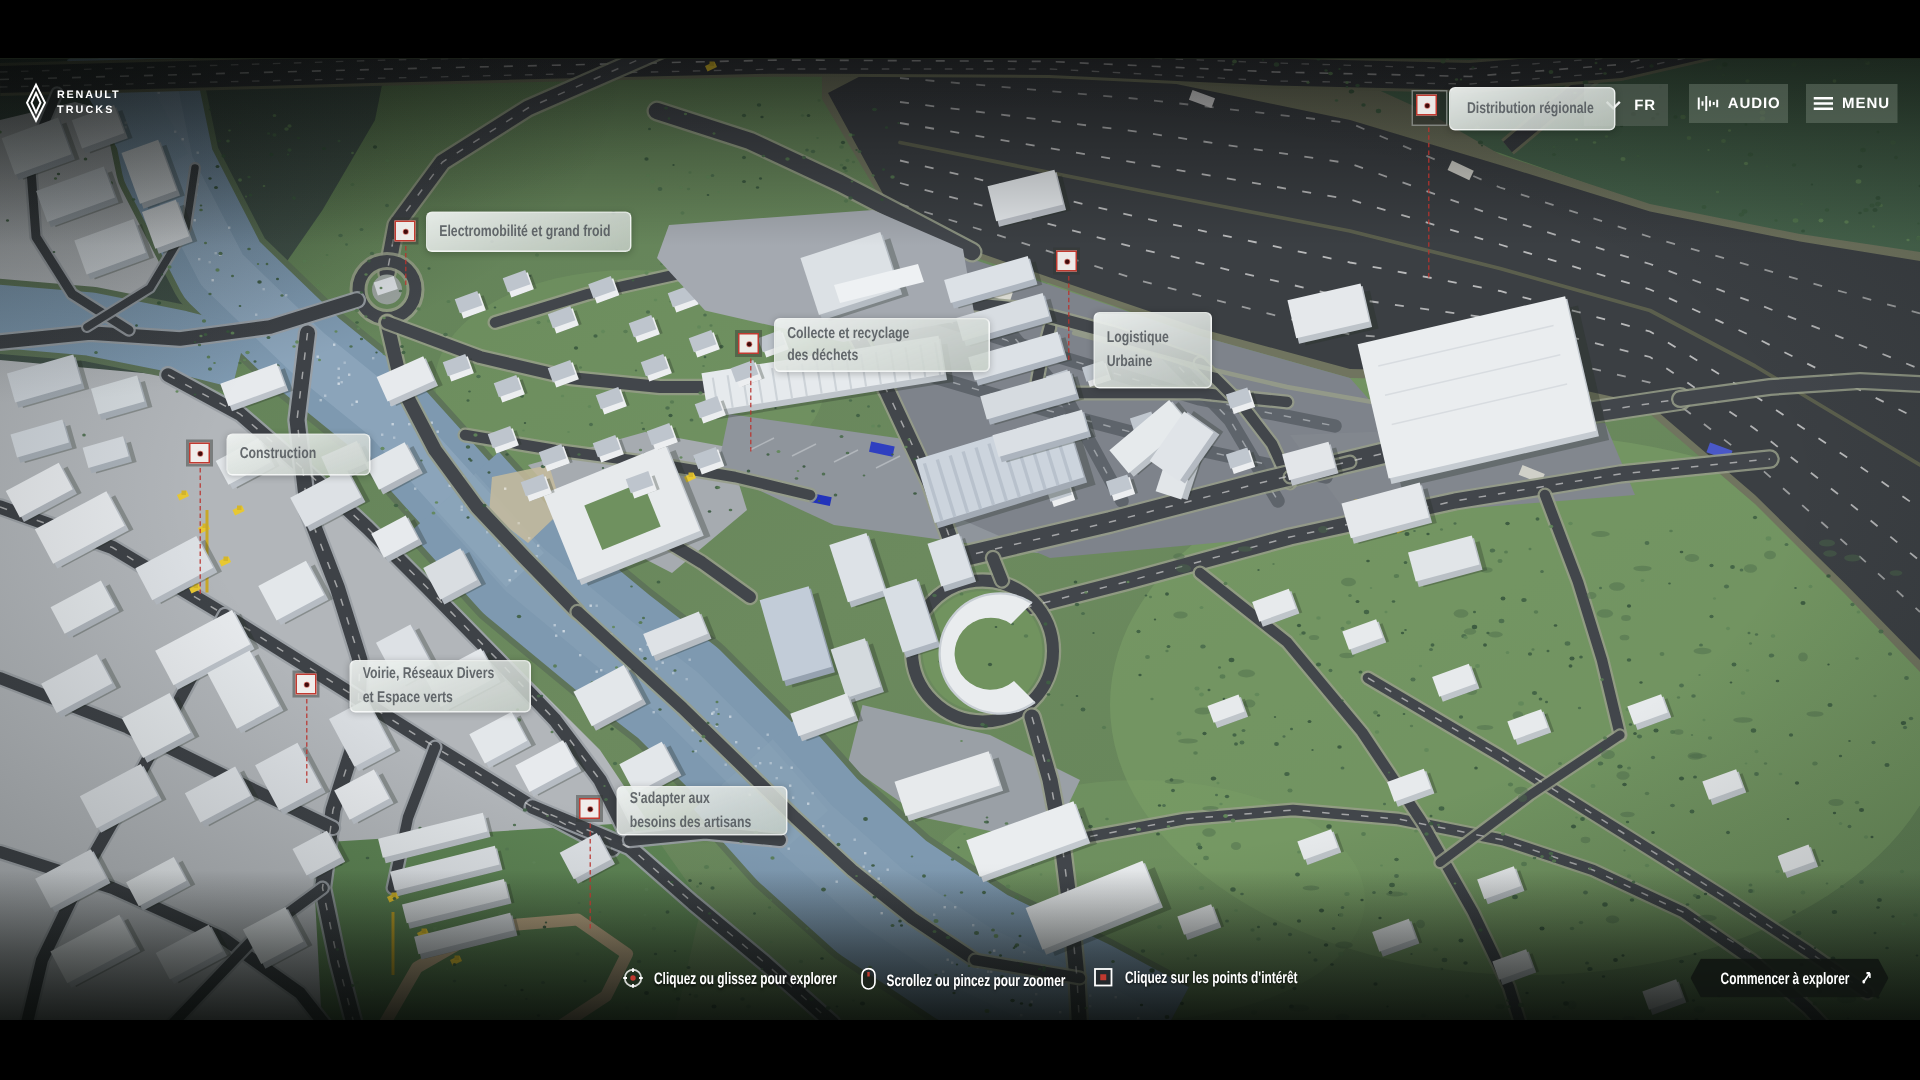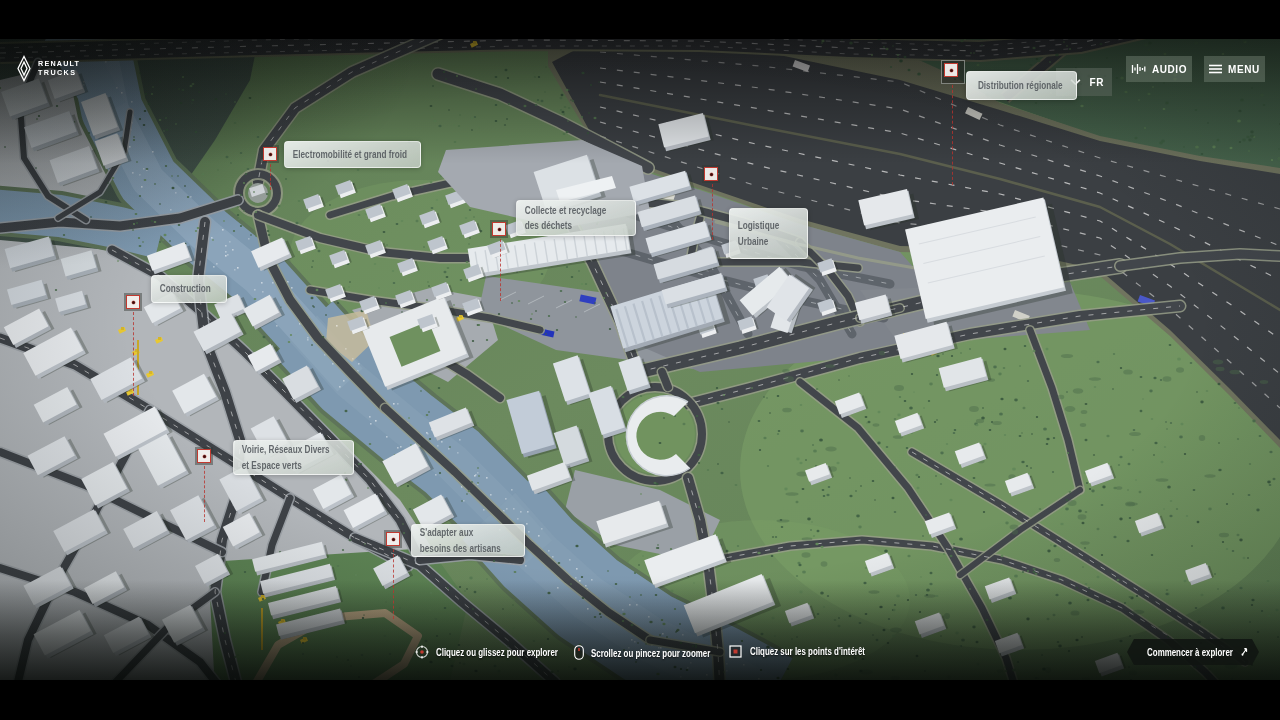--- a/index.html
+++ b/index.html
@@ -2272,26 +2272,26 @@
   <svg width="85" height="34" viewBox="0 0 85 34">
     <g stroke="#fff" stroke-width="1.3" fill="none">
       <polygon points="10,4.5 16,16.5 10,28.5 4,16.5"></polygon>
       <polygon points="10,10 13,16.5 10,23 7,16.5"></polygon>
     </g>
     <text x="24" y="13.5" fill="#fff" font-size="7.2" font-weight="bold" letter-spacing="1.2" font-family="Liberation Sans, sans-serif">RENAULT</text>
     <text x="24" y="23" fill="#fff" font-size="7.2" font-weight="bold" letter-spacing="1.4" font-family="Liberation Sans, sans-serif">TRUCKS</text>
   </svg>
 </div>
 
-<div class="btn" style="left:1056px;top:68px;width:56px;height:28px;background:rgba(88,100,90,0.6);justify-content:flex-end;padding-right:8px;">
+<div class="btn" style="left:1056px;top:56px;width:56px;height:28px;background:rgba(88,100,90,0.6);justify-content:flex-end;padding-right:8px;">
   <svg width="11" height="7" viewBox="0 0 12 8" style="margin-right:8px;">
       <path d="M1 1 L6 6 L11 1" stroke="#fff" stroke-width="1.8" fill="none"></path>
     </svg>FR
 </div>
-<div class="lbl" style="left:966px;top:58px;width:111px;height:29px;margin-top:13px;">
+<div class="lbl" style="left:966px;top:58px;width:111px;height:29px;">
     <span class="tx" style="padding:4px 0 4px 14px;">Distribution régionale</span>
   </div>
 <div style="position:absolute;left:941px;top:60px;width:24px;height:24px;background:rgba(30,34,30,0.45);border:1px solid rgba(190,195,190,0.55);"></div>
 <div class="mk" style="left:944px;top:63px;width:14px;height:14px;"></div>
 <div class="mline" style="left:952px;top:85px;height:100px;"></div>
 
 <div class="btn" style="left:1126px;top:56px;width:66px;align-items:center;">
   <svg width="15" height="12" viewBox="0 0 15 12" style="margin-right:6px;">
       <g stroke="#fff" stroke-width="1.3">
         <line x1="1.5" y1="2" x2="1.5" y2="10"></line>
@@ -2324,26 +2324,26 @@
 <div class="lbl" style="left:284px;top:141px;width:137px;height:27px;">
     <span class="tx">Electromobilité et grand froid</span>
   </div>
 
 <div class="mk" style="left:704px;top:167px;"></div>
 <div class="lbl" style="left:729px;top:164px;width:79px;height:51px;margin-top:44px;">
     <span class="tx">Logistique<br>Urbaine</span>
   </div>
 
 <div class="mk" style="left:492px;top:222px;"></div>
-<div class="lbl" style="left:516px;top:200px;width:120px;height:36px;">
+<div class="lbl" style="left:516px;top:212px;width:144px;height:36px;">
     <span class="tx">Collecte et recyclage<br>des déchets</span>
   </div>
 
 <div class="mk" style="left:126px;top:295px;"></div>
-<div class="lbl" style="left:151px;top:275px;width:76px;height:28px;">
+<div class="lbl" style="left:151px;top:289px;width:96px;height:28px;">
     <span class="tx">Construction</span>
   </div>
 
 <div class="mk" style="left:197px;top:449px;"></div>
 <div class="lbl" style="left:222px;top:440px;width:121px;height:35px;margin-left:11px;">
     <span class="tx">Voirie, Réseaux Divers<br>et Espace verts</span>
   </div>
 
 <div class="mk" style="left:386px;top:532px;"></div>
 <div class="lbl" style="left:411px;top:524px;width:114px;height:33px;">

